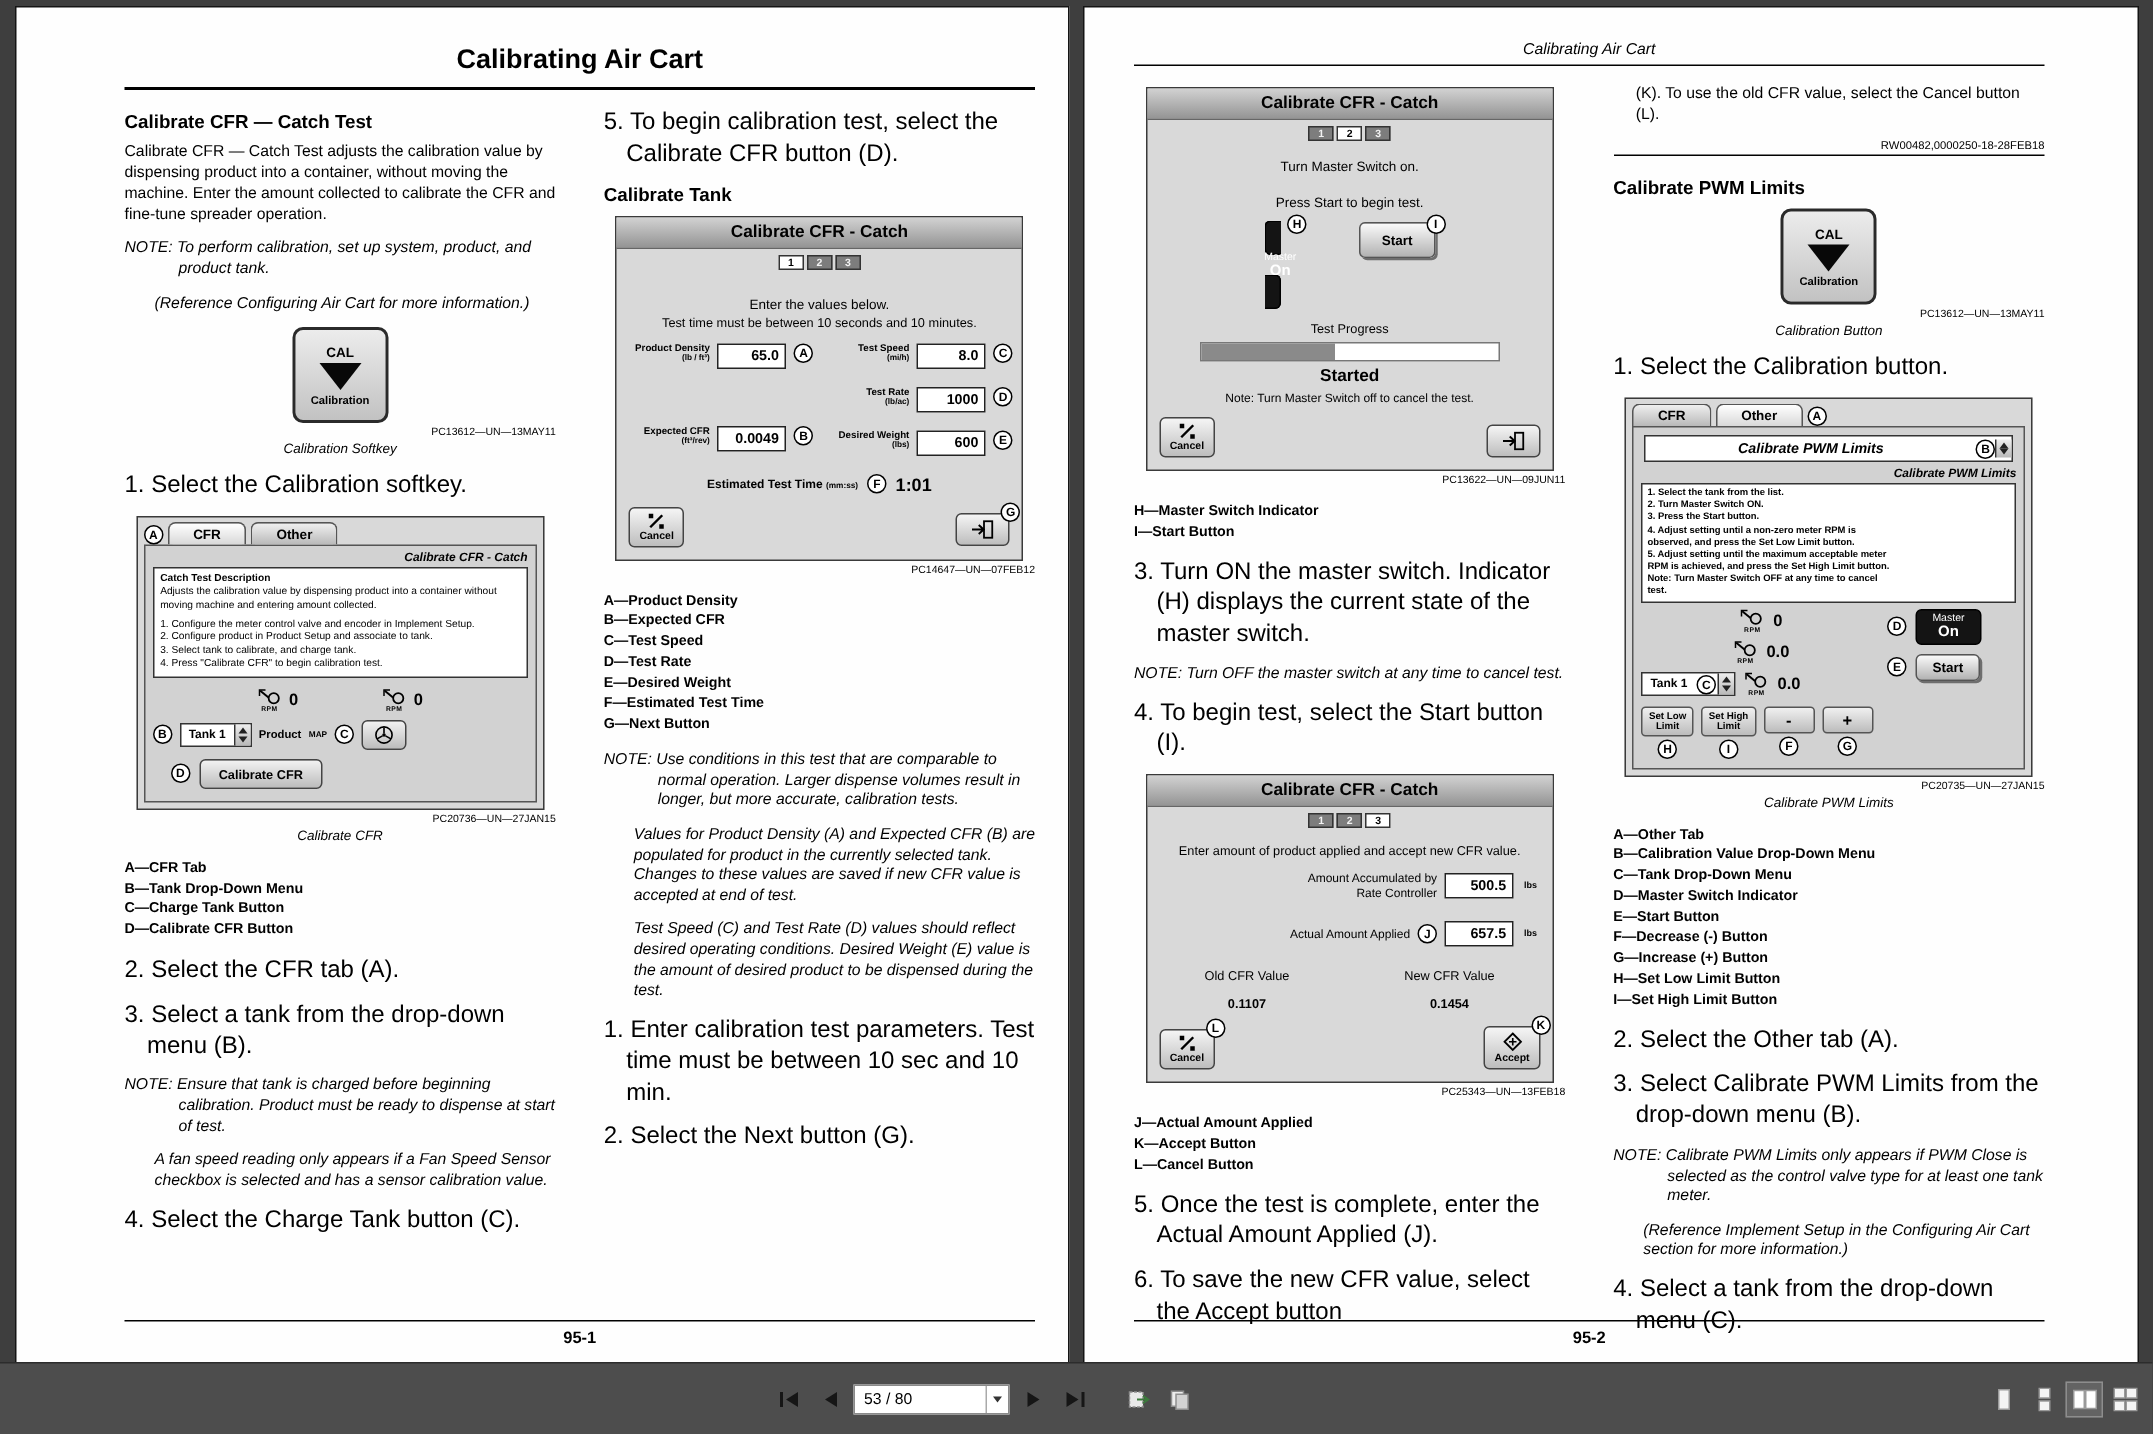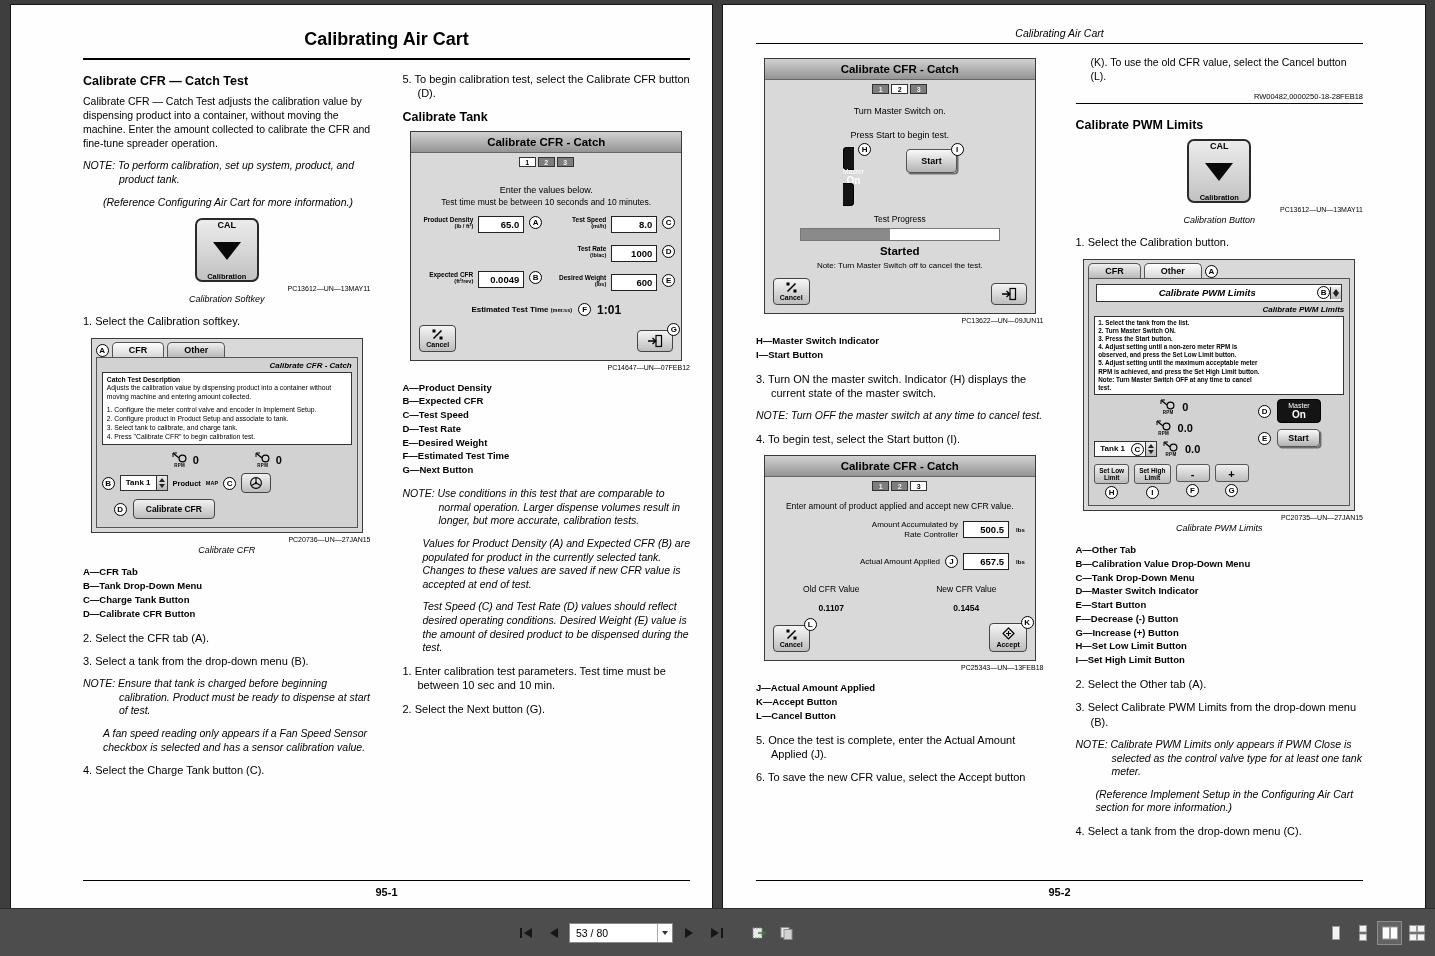--- a/index.html
+++ b/index.html
@@ -19,35 +19,35 @@
   .head-rule { border-bottom:1.2px solid #000; margin-bottom:12px; }
 
   .cols { display:flex; gap:32px; }
   .col { flex:1; min-width:0; }
 
   .h2 { font-size:12.5px; font-weight:bold; margin:2px 0 7px; }
   .body { font-size:10.5px; line-height:1.32; margin-bottom:9px; }
   .note { font-size:10.5px; font-style:italic; line-height:1.3; margin-bottom:9px; }
   .hang { padding-left:36px; text-indent:-36px; }
   .ind  { margin-left:20px; }
-  .step { font-size:11px; line-height:1.3; margin-bottom:9px; padding-left:15px; text-indent:-15px; }
+  .step { font-size:16px; line-height:1.3; margin-bottom:9px; padding-left:15px; text-indent:-15px; }
   .cont { font-size:10.5px; line-height:1.3; margin-bottom:9px; padding-left:15px; }
   .legend { font-size:9.5px; font-weight:bold; line-height:1.45; margin-bottom:10px; }
 
   .fig { margin:2px 0 10px; }
   .fig-code { font-size:7px; text-align:right; margin-top:3px; }
   .fig-cap  { font-size:9px; font-style:italic; text-align:center; margin-top:2px; }
   .ref-code { font-size:7.5px; text-align:right; margin:2px 0 2px; }
   .ref-rule { height:1px; background:#000; width:100%; margin:0 0 14px; }
 
   
   .softkey-wrap { display:flex; justify-content:center; }
   .softkey { width:64px; height:64px; border:2px solid #2a2a2a; border-radius:7px;
              background:linear-gradient(#ececec,#c2c2c2); display:flex; flex-direction:column;
-             align-items:center; justify-content:center; gap:12px; }
+             align-items:center; justify-content:center; gap:2px; }
   .sk-top { font-size:9px; font-weight:bold; }
   .sk-tri { width:0; height:0; border-left:14px solid transparent; border-right:14px solid transparent; border-top:18px solid #080808; }
   .sk-bot { font-size:7.5px; font-weight:bold; }
 
   
   .screen { width:272px; margin:0 auto; background:#d9d9d9; border:1.5px solid #3a3a3a; }
   .sc-title { background:linear-gradient(#d2d2d2,#949494); border-bottom:1px solid #666;
               font-size:11.5px; font-weight:bold; text-align:center; padding:4px 0; }
   .sc-steps { display:flex; justify-content:center; gap:2px; padding:4px 0 2px; }
   .sc-step { width:17px; height:10px; font-size:7px; line-height:10px; text-align:center;

